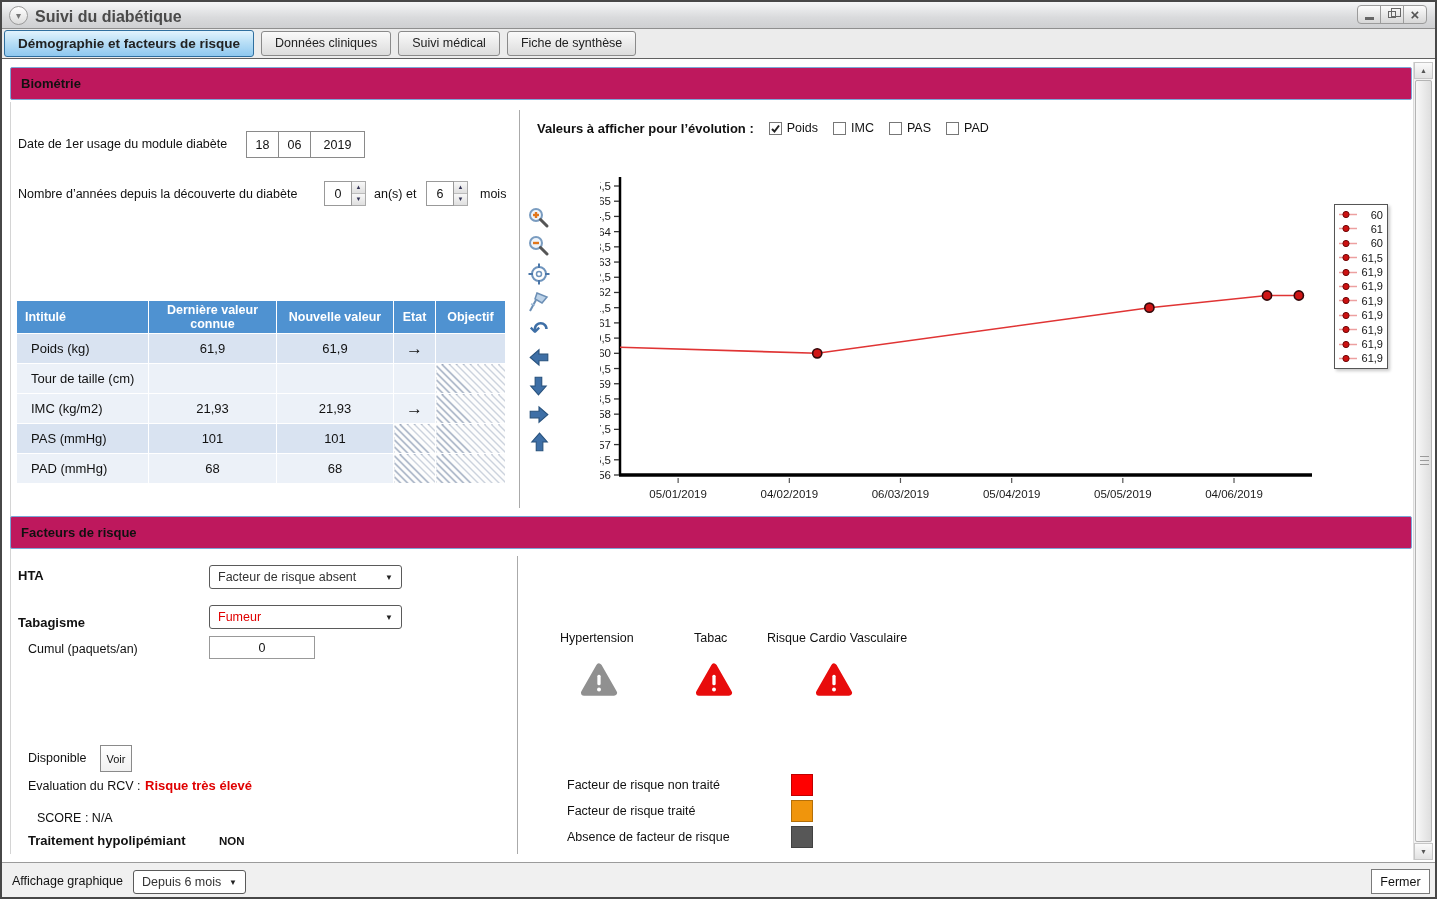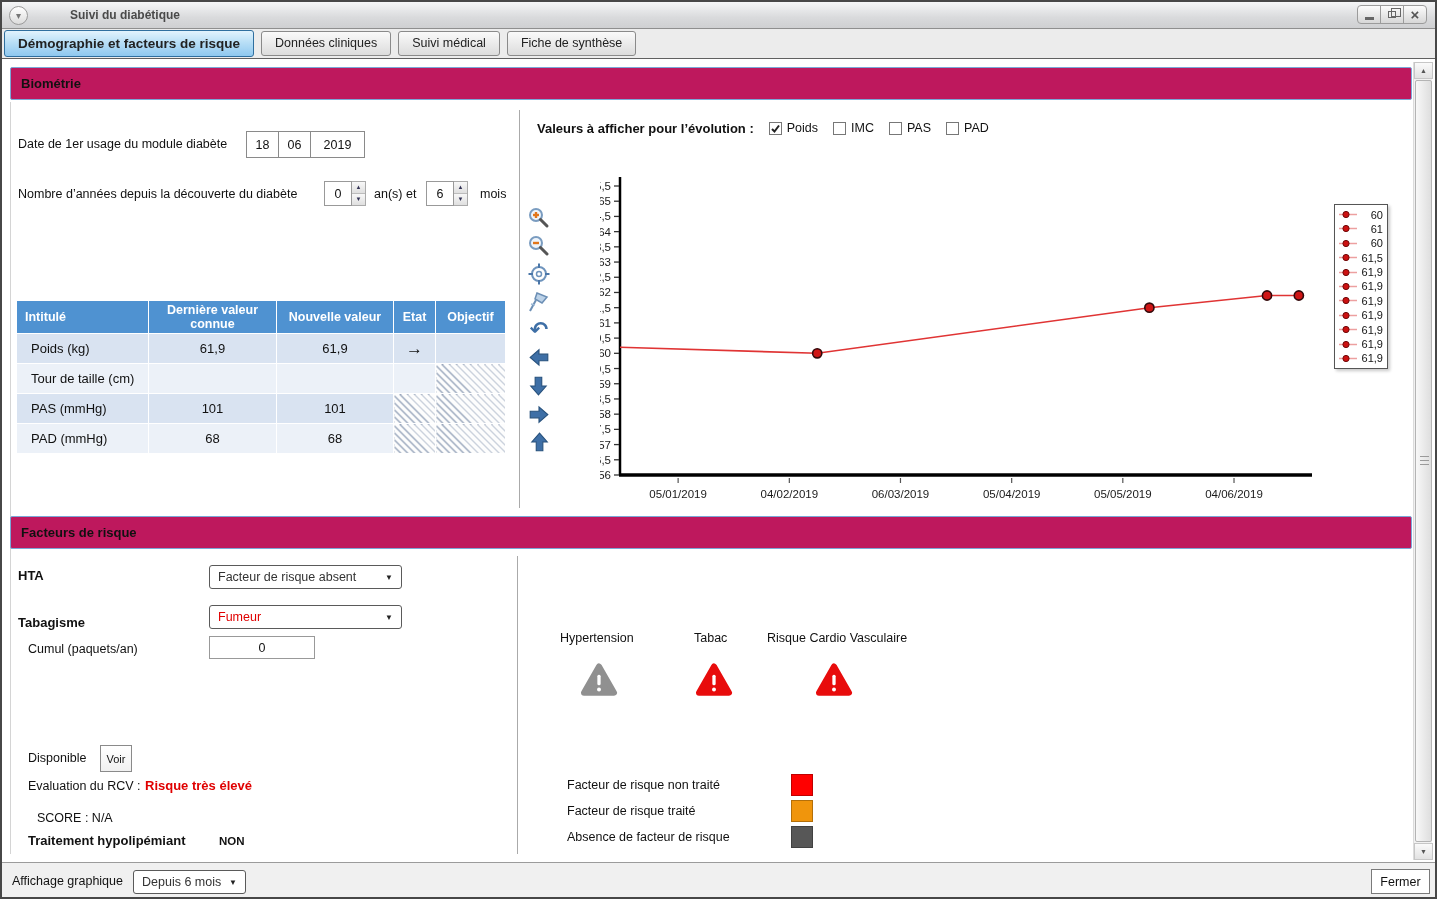--- a/index.html
+++ b/index.html
@@ -7,21 +7,21 @@
   .window{position:relative;width:1437px;height:899px;background:#fff;overflow:hidden;
           font-family:"Liberation Sans","DejaVu Sans",sans-serif;font-size:12.5px;color:#111;}
   .frame{position:absolute;inset:0;border:2px solid #474747;pointer-events:none;z-index:60;}
 
   
   .titlebar{position:absolute;left:2px;top:2px;right:2px;height:27px;
             background:linear-gradient(#f5f6f7,#d9dadc 60%,#cfd0d2);border-bottom:1px solid #8f8f8f;}
   .title-menu-btn{position:absolute;left:7px;top:4px;width:19px;height:19px;border-radius:50%;
             border:1px solid #9a9a9a;background:linear-gradient(#ffffff,#dcdcdc);
             color:#777;font-size:10px;line-height:17px;text-align:center;cursor:default;}
-  .title-text{position:absolute;left:33px;top:6px;font-size:12px;font-weight:bold;color:#4a4a4a;margin-left:35px;}
+  .title-text{position:absolute;left:33px;top:6px;font-size:16px;font-weight:bold;color:#4a4a4a;}
   .win-buttons{position:absolute;right:8px;top:3px;display:flex;}
   .win-btn{width:24px;height:19px;border:1px solid #9b9b9b;background:linear-gradient(#fcfcfc,#d7d7d7);
            display:flex;align-items:center;justify-content:center;color:#555;margin-left:-1px;}
   .win-btn:first-child{border-radius:4px 0 0 4px;}
   .win-btn:last-child{border-radius:0 4px 4px 0;}
   .glyph-min{display:block;width:9px;height:3px;background:#666;margin-top:8px;}
   .glyph-restore{position:relative;display:block;width:8px;height:7px;border:1.5px solid #666;background:#eee;}
   .glyph-restore::before{content:"";position:absolute;left:2px;top:-4px;width:8px;height:7px;border:1.5px solid #666;}
   .glyph-close{font-size:15px;font-weight:bold;line-height:1;}
 
@@ -214,20 +214,27 @@
             <td>61,9</td>
             <td>61,9</td>
             <td><span class="etat-arrow">→</span></td>
             <td></td>
           </tr>
           <tr class="alt1">
             <td class="rowlabel">Tour de taille (cm)</td>
             <td></td>
             <td></td>
             <td></td>
+            <td class="hatch"></td>
+          </tr>
+          <tr class="alt1">
+            <td class="rowlabel">IMC (kg/m2)</td>
+            <td>21,93</td>
+            <td>21,93</td>
+            <td><span class="etat-arrow">→</span></td>
             <td class="hatch"></td>
           </tr>
           <tr class="alt0">
             <td class="rowlabel">PAS (mmHg)</td>
             <td>101</td>
             <td>101</td>
             <td class="hatch"></td>
             <td class="hatch"></td>
           </tr>
           <tr class="alt1">

